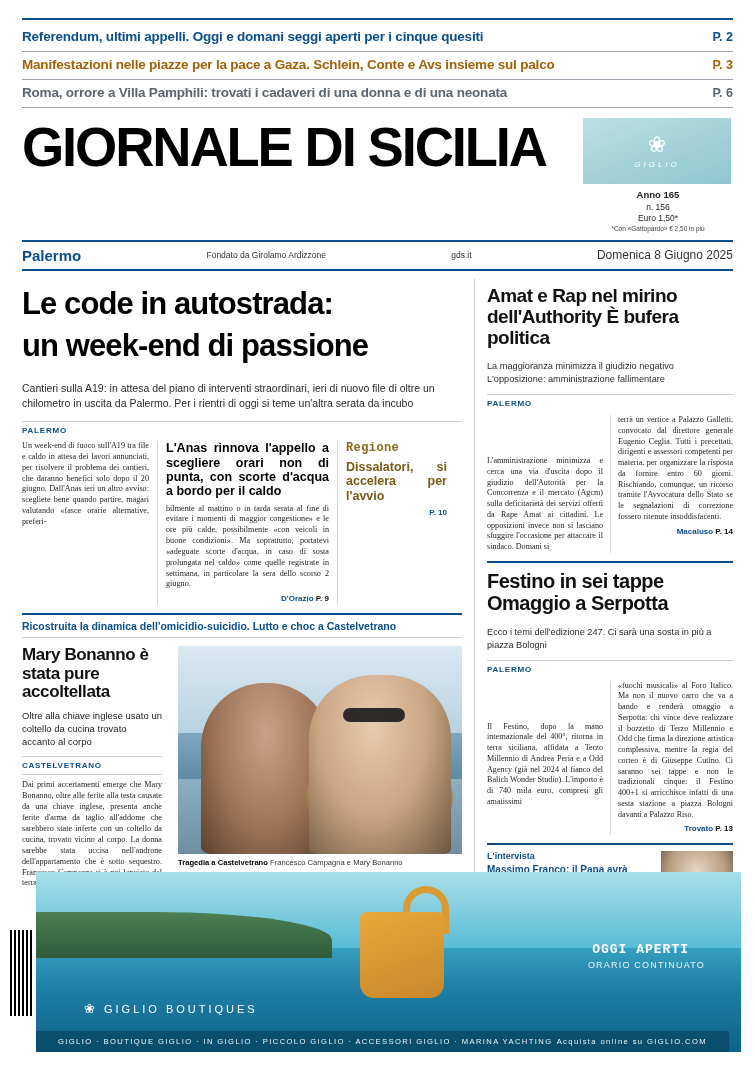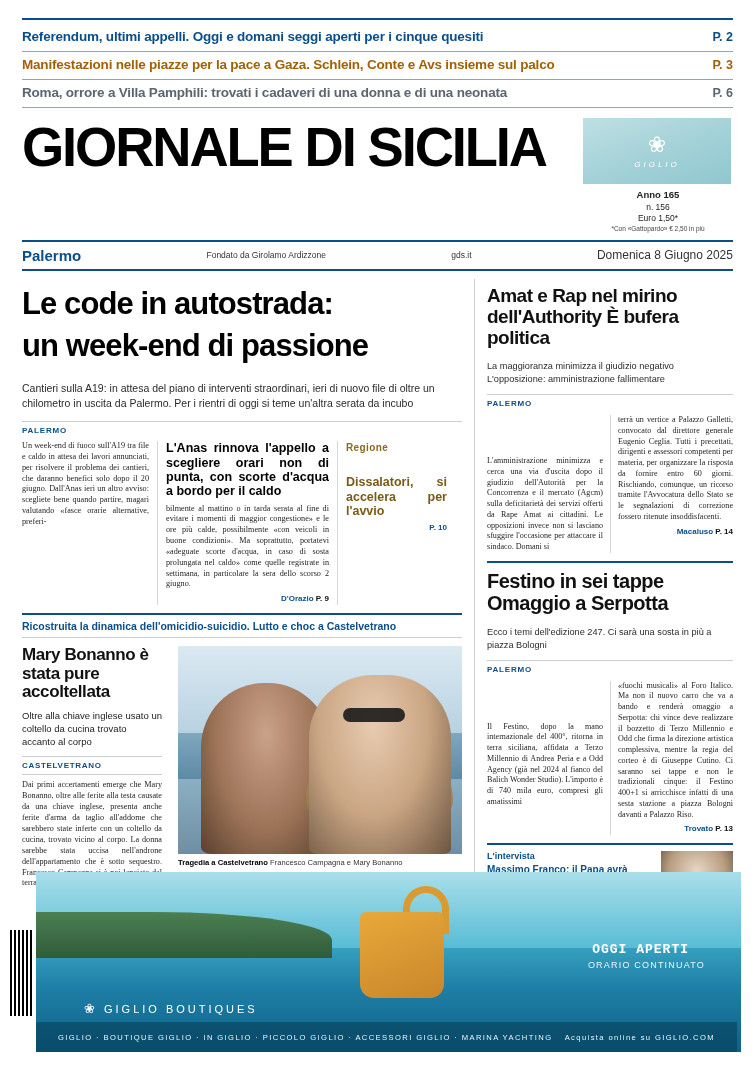--- a/index.html
+++ b/index.html
@@ -151,26 +151,26 @@
   .tc-head {
     font-family: "Liberation Sans", sans-serif;
     font-weight: bold;
     font-size: 12.5px;
     line-height: 1.15;
     color: #000;
     margin-bottom: 5px;
   }
   .tc-head.reg { color:#7a5a17; }
   .tc-kicker {
-    font-family: Liberation Sans, sans-serif;
-    font-weight: bold;
-    font-size: 10px;
+    font-family: Liberation Mono, monospace;
+    font-weight: bold;
+    font-size: 12px;
     color: #8a6a1b;
     letter-spacing: .4px;
-    margin-bottom: 21px;
+    margin-bottom: 3px;
   }
   .byline {
     font-family: "Liberation Sans", sans-serif;
     font-weight: bold;
     font-size: 8px;
     color: #0b4e8a;
     text-align: right;
     margin-top: 4px;
   }
   .byline .pp { color:#111; }
@@ -334,21 +334,21 @@
     font-family: "Liberation Sans", sans-serif;
     font-size: 9px; color:#eaf6fa; letter-spacing: 1.2px;
   }
   .ad-brand {
     position:absolute; left: 48px; top: 82px;
     font-family: "Liberation Sans", sans-serif;
     font-size: 11px; color:#fff; letter-spacing: 3px; margin-top: 47px;
   }
   .ad-brand .mk { font-size: 13px; }
   .ad-foot {
-    position:absolute; left: 0; right: 4px; bottom: 0; height: 30px;
+    position:absolute; left: 0; right: 12px; bottom: 0; height: 21px;
     background: rgba(6,58,84,.55);
     display:flex; align-items:center; justify-content: space-between;
     padding: 0 22px;
     font-family: "Liberation Sans", sans-serif;
     font-size: 7.6px; color:#eaf6fa; letter-spacing: 1.4px;
   }
   .barcode {
     position:absolute; left: 10px; top: 930px;
     width: 22px; height: 86px;
     background: repeating-linear-gradient(90deg,#000 0 2px,#fff 2px 4px);

